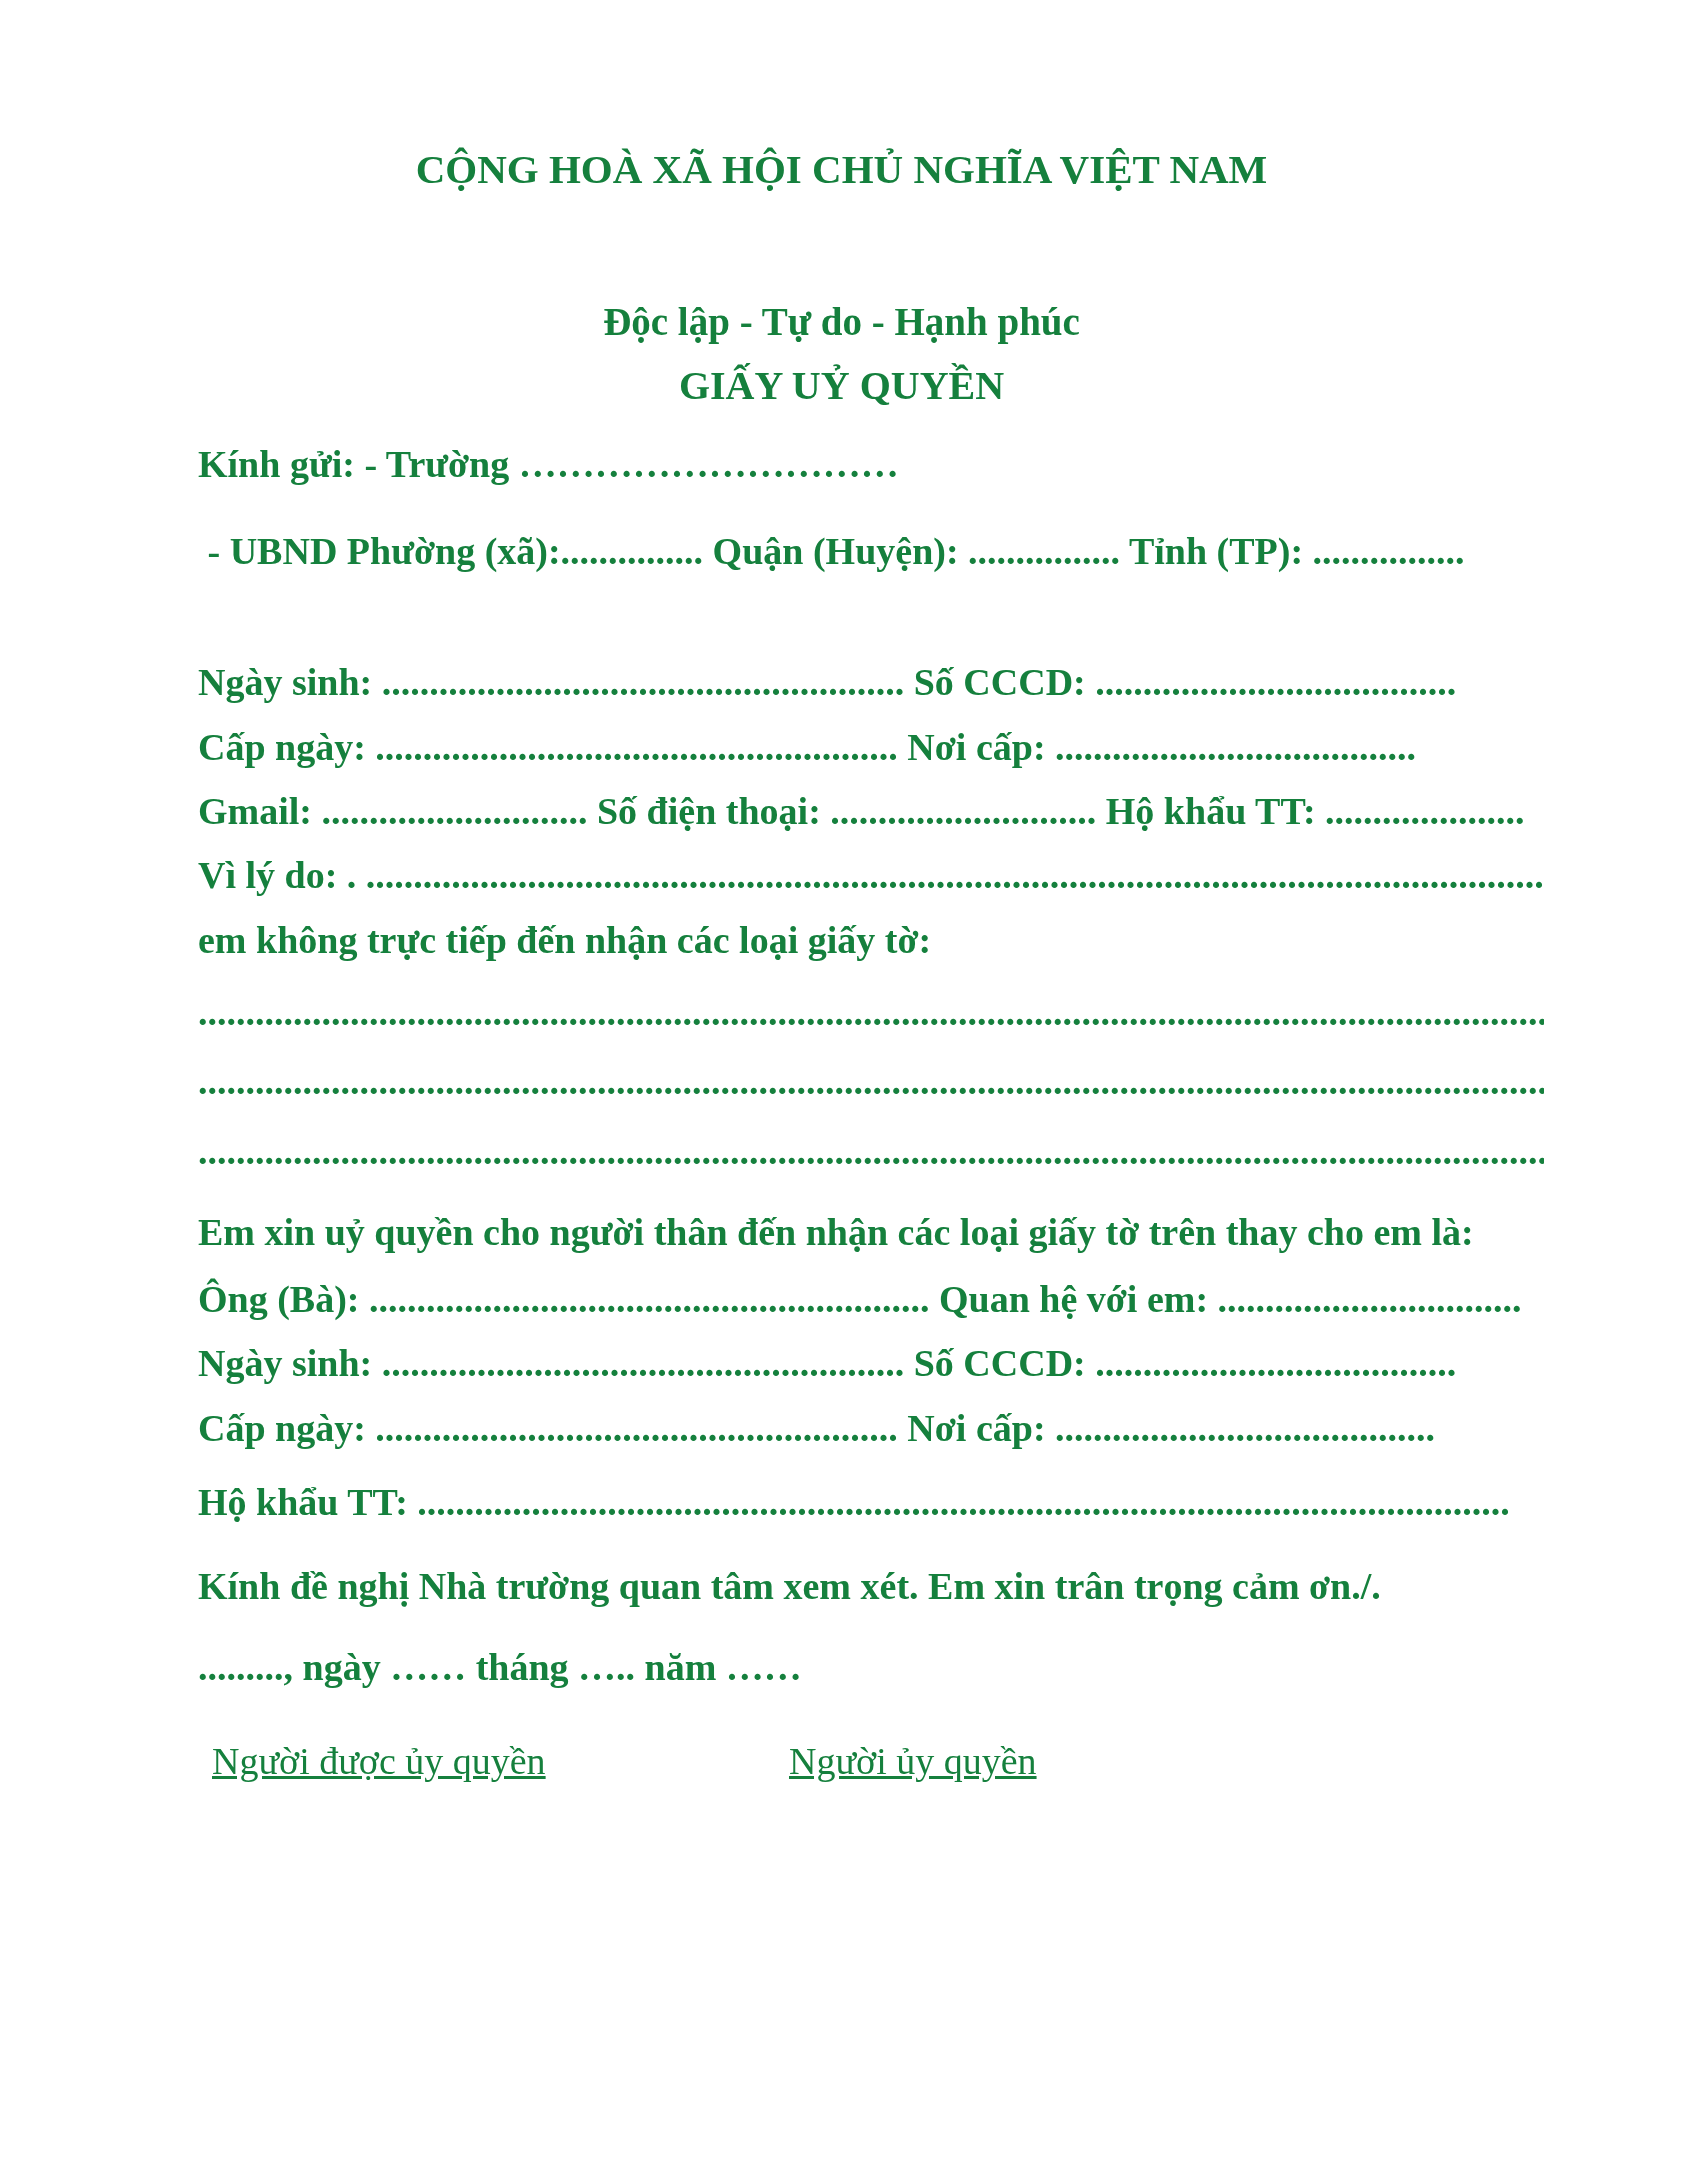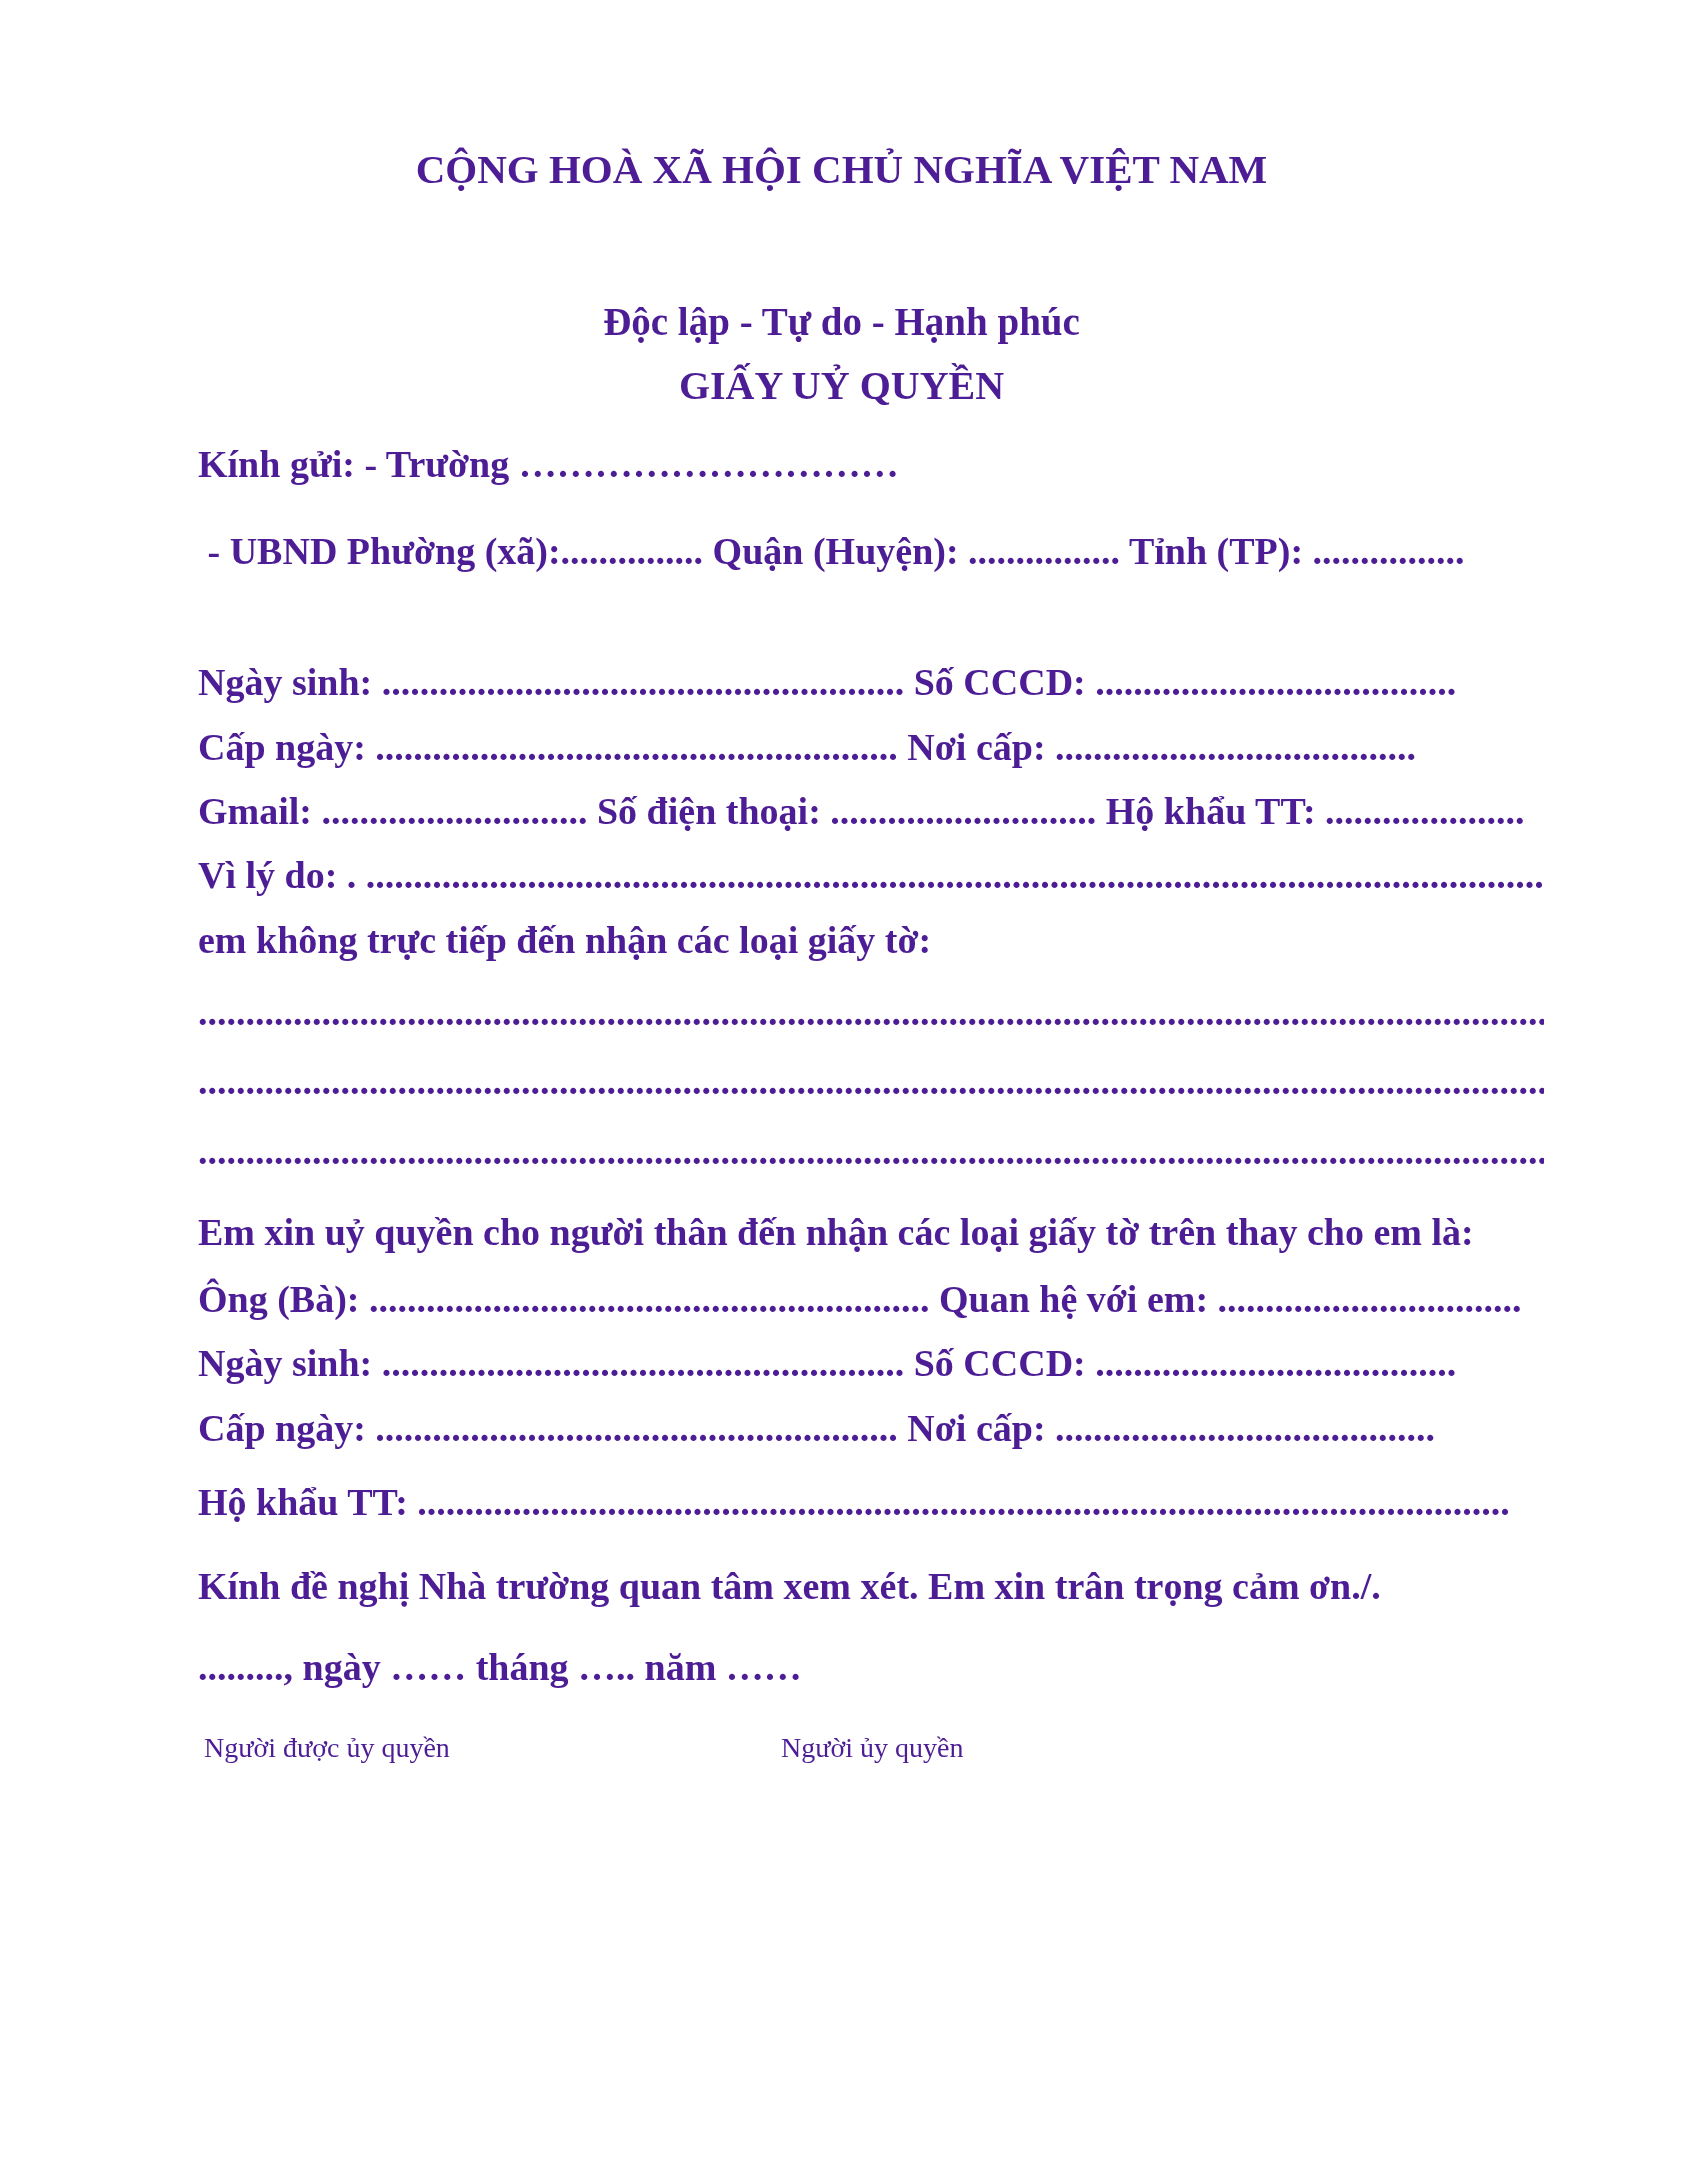--- a/index.html
+++ b/index.html
@@ -1,21 +1,21 @@
 <!DOCTYPE html>
 <html><head>
 <meta charset="utf-8">
 <style>
   html,body{margin:0;padding:0;}
   .page{
     position:relative;
     width:1683px;
     height:2178px;
     background:#ffffff;
-    color:#4c1d95;
+    color:#15803d;
     font-family:"Liberation Serif","DejaVu Serif",serif;
     overflow:hidden;
   }
   .hline{
     position:absolute;
     left:0;
     width:100%;
     text-align:center;
     font-weight:bold;
     margin:0;
@@ -31,24 +31,25 @@
     right:139px;
     margin:0;
     font-size:38px;
     line-height:1.2;
     white-space:pre;
     overflow:hidden;
     font-weight:bold;
   }
   .sig{
     position:absolute;
-    margin:8px;
-    font-size:28px;
+    margin:16px;
+    font-size:38px;
     line-height:1.2;
     white-space:pre;
+    text-decoration:underline;
   }
 </style>
 </head>
 <body>
 
 <div class="page">
 
   <p class="hline h1">CỘNG HOÀ XÃ HỘI CHỦ NGHĨA VIỆT NAM</p>
   <p class="hline h2">Độc lập - Tự do - Hạnh phúc</p>
   <p class="hline h3">GIẤY UỶ QUYỀN</p>

